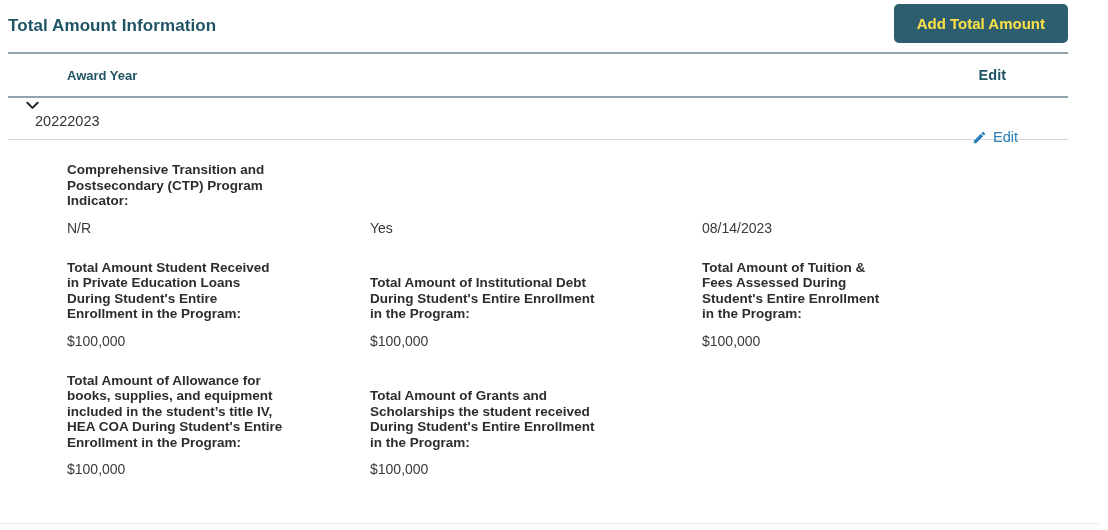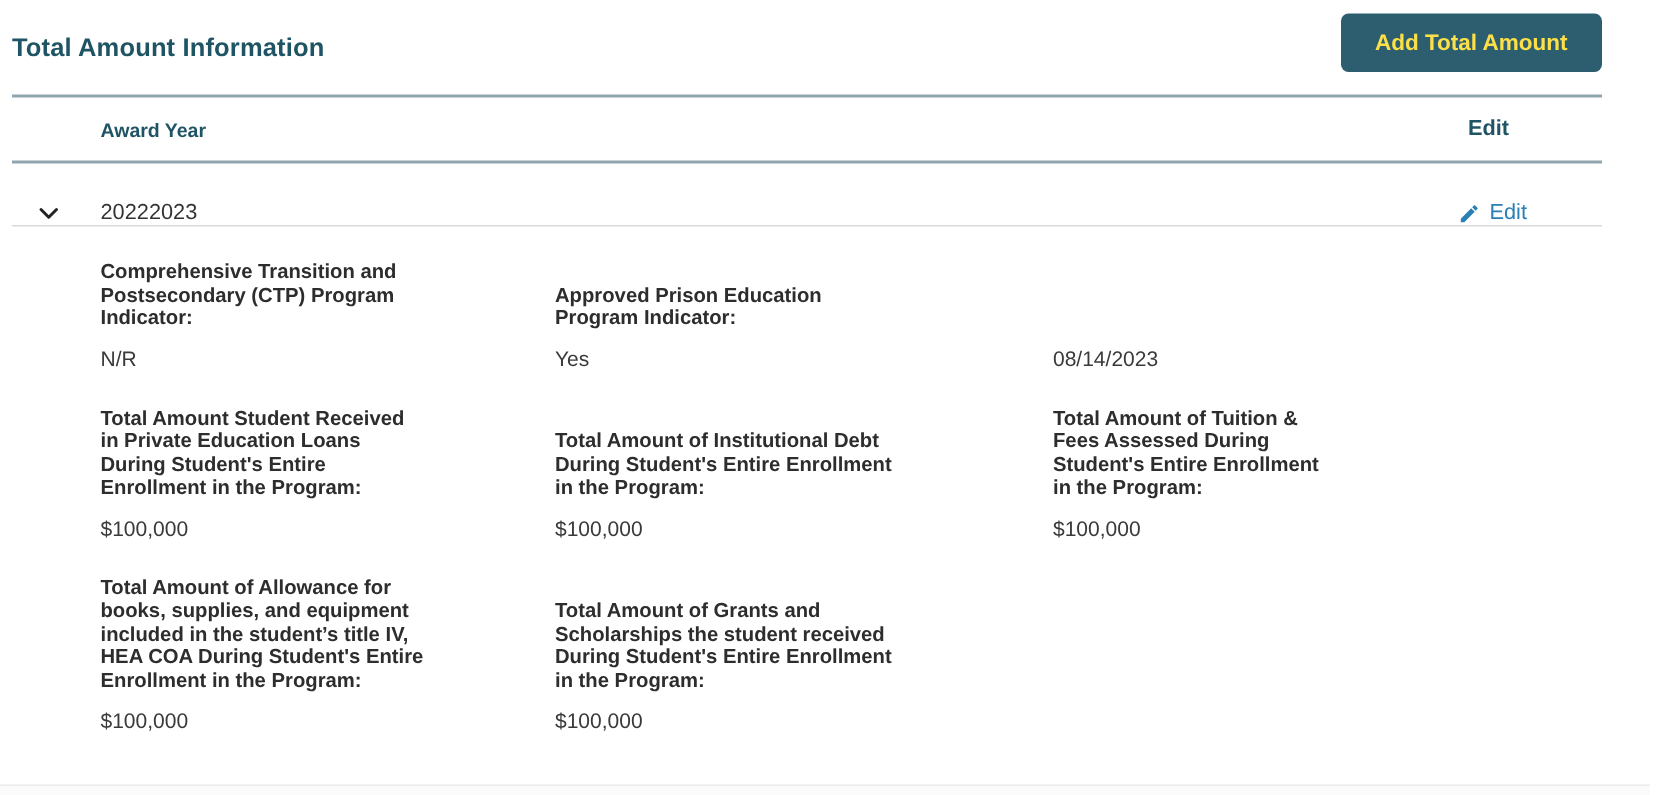--- a/index.html
+++ b/index.html
@@ -15,21 +15,21 @@
   body{
     font-family:"Liberation Sans","DejaVu Sans",sans-serif;
     width:1108px;height:530px;overflow:hidden;position:relative;
     color:var(--text-dark);
   }
   .container{
     position:absolute;left:8px;top:0;width:1060px;height:530px;
   }
   
   .header-bar{
-    height:65px;display:flex;align-items:center;justify-content:space-between;
+    height:54px;display:flex;align-items:center;justify-content:space-between;
     border-bottom:2px solid var(--divider-slate);
   }
   .page-title{
     font-size:17px;font-weight:bold;color:var(--accent-teal);
     letter-spacing:.1px;
   }
   .btn-primary{
     background:var(--button-teal);color:#fde047;border:none;border-radius:5px;
     height:39px;padding:0 23px;font-family:inherit;
     font-size:15px;font-weight:bold;cursor:pointer;margin-top:-6px;
@@ -40,22 +40,23 @@
     border-bottom:2px solid var(--divider-slate);
   }
   .th-award{
     padding-left:59px;font-size:13px;font-weight:bold;color:var(--accent-teal);
   }
   .th-edit{
     padding-right:62px;font-size:14.5px;font-weight:bold;color:var(--accent-teal);
   }
   
   .trow{
-    height:42px;display:flex;align-items:flex-end;
+    height:42px;display:flex;align-items:flex-start;
     border-bottom:1px solid var(--divider-light);
+    flex-direction:column;
   }
   .chev{
     margin-left:17px;width:15px;height:15px;display:inline-flex;
     align-items:center;justify-content:center;cursor:pointer;flex:0 0 auto;
   }
   .award-year{
     margin-left:27px;font-size:14.5px;color:#333;
   }
   .edit-link{
     margin-left:auto;margin-right:50px;display:inline-flex;align-items:center;
@@ -116,22 +117,20 @@
 
   <div class="details">
 
     <div class="cell">
       <div class="field-label">Comprehensive Transition and
 Postsecondary (CTP) Program
 Indicator:</div>
       <div class="field-value">N/R</div>
     </div>
     <div class="cell">
-      <div class="field-label">Approved Prison Education
-Program Indicator:</div>
       <div class="field-value">Yes</div>
     </div>
     <div class="cell">
       <div class="field-value">08/14/2023</div>
     </div>
 
     <div class="cell">
       <div class="field-label">Total Amount Student Received
 in Private Education Loans
 During Student's Entire

